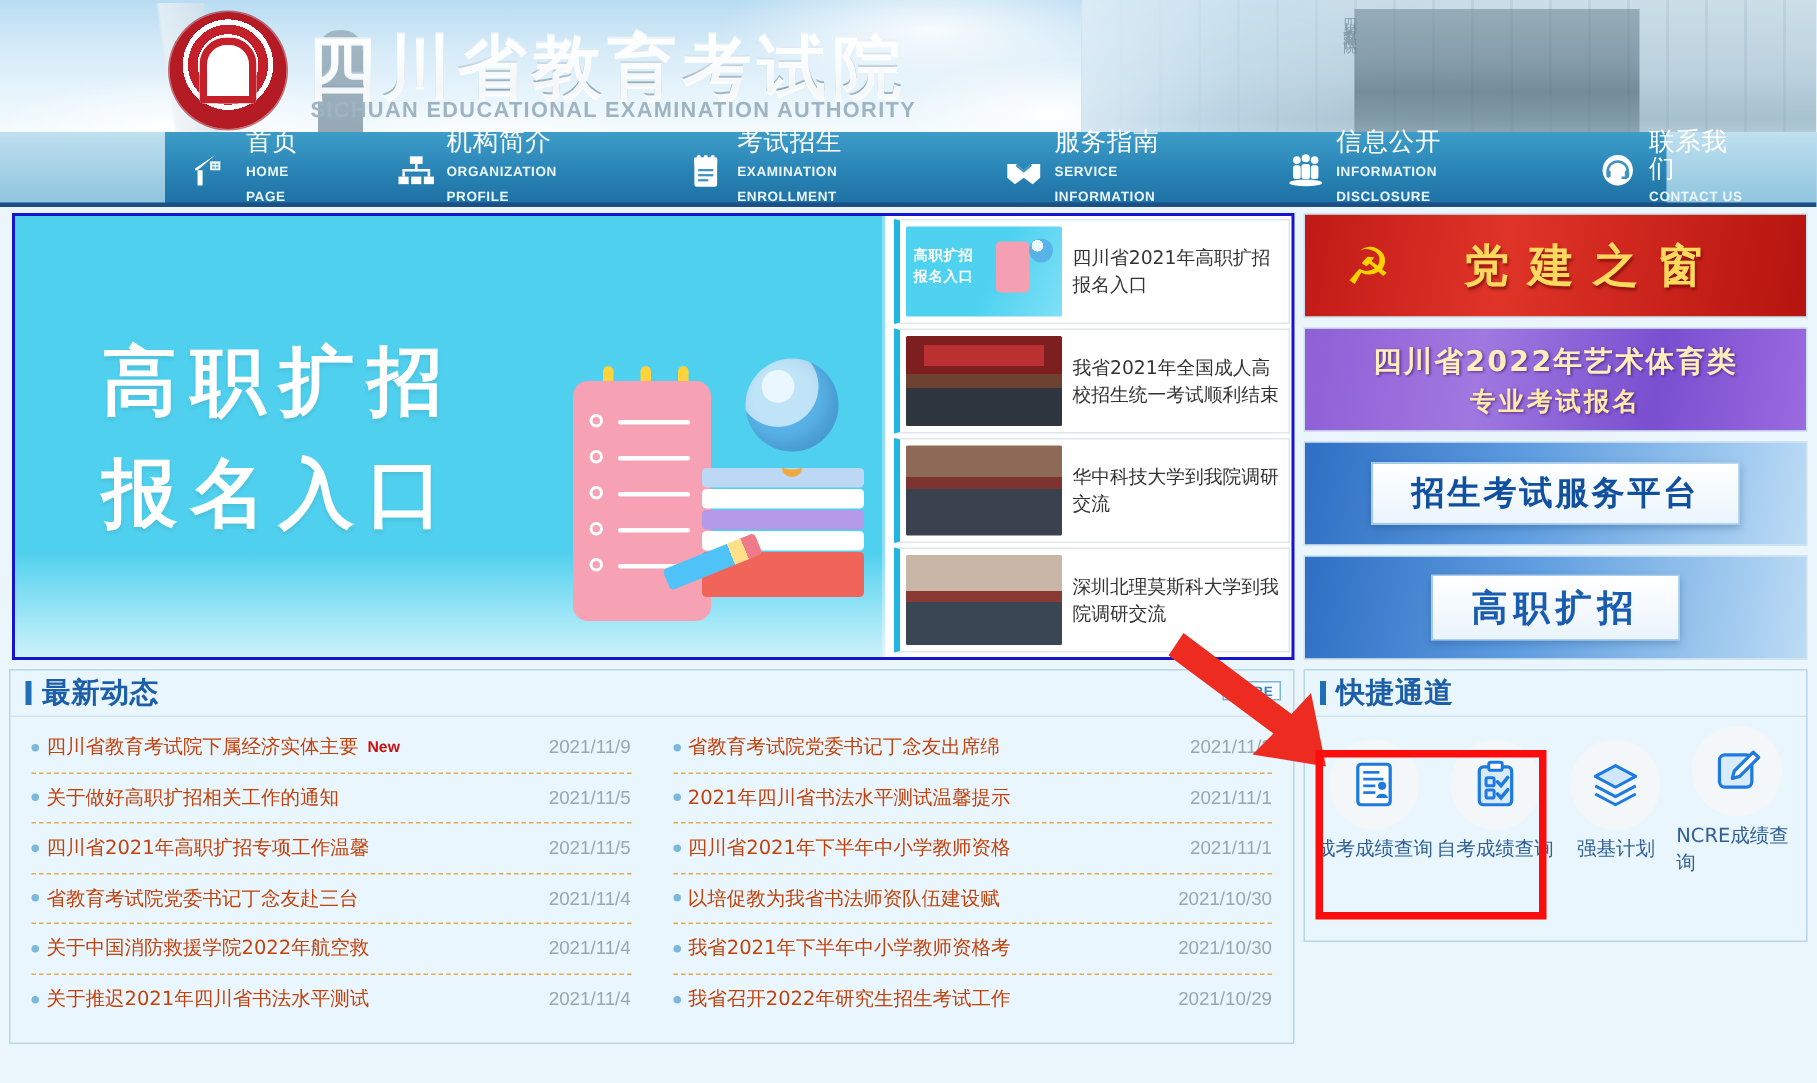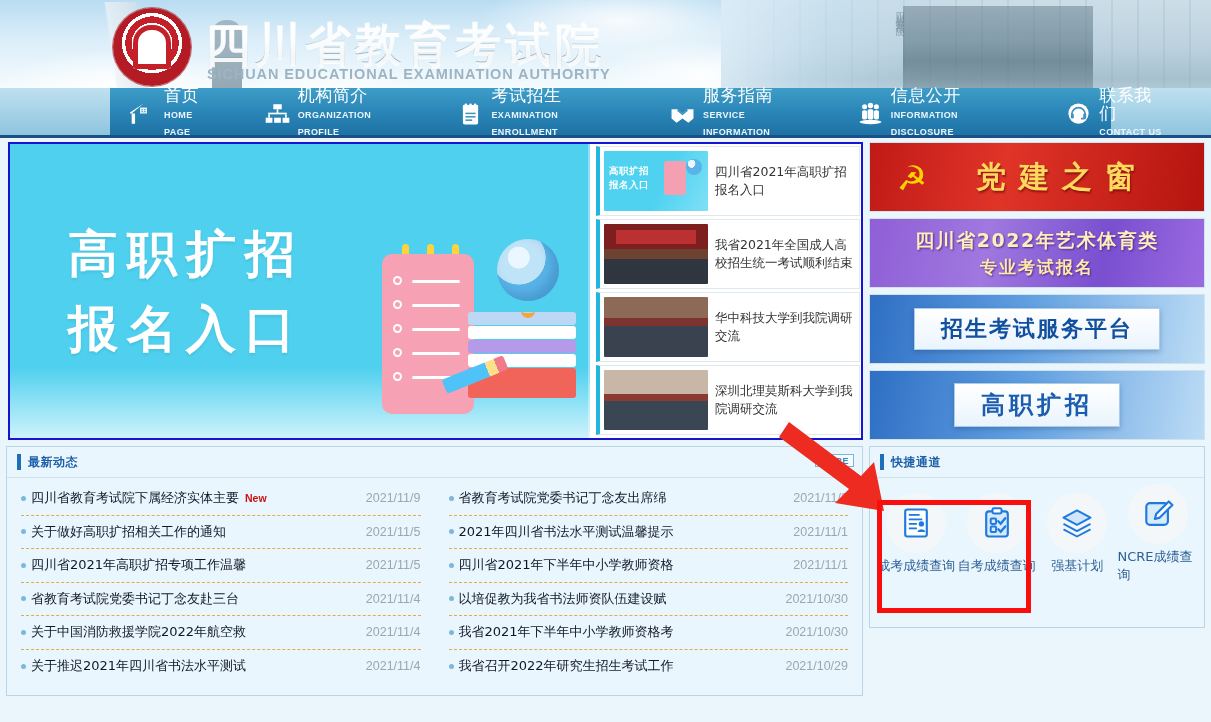--- a/index.html
+++ b/index.html
@@ -235,41 +235,41 @@
     position: absolute; background: #eaf6fd; border: 1px solid #b9d5e6;
   }
   .panel-news { left: 6px; top: 308px; width: 857px; height: 250px; }
   .panel-quick { left: 869px; top: 308px; width: 336px; height: 182px; }
   .panel-hd {
     height: 31px; border-bottom: 1px solid #cfe3ef; position: relative;
     display: flex; align-items: center;
   }
   .panel-hd .bar { width: 4px; height: 16px; background: #1f6fb8; margin: 0 7px 0 10px; }
   .panel-hd .ttl {
-    font-size: 12px; font-weight: bold; color: #1c5fa8; font-family: "DejaVu Sans", sans-serif;
+    font-size: 19px; font-weight: bold; color: #1c5fa8; font-family: "DejaVu Sans", sans-serif;
     letter-spacing: .5px;
   }
   .more-btn {
     position: absolute; right: 8px; top: 7px; font-size: 9px; font-weight: bold;
     color: #3b84c4; border: 1px solid #7fb4da; padding: 1px 4px 0; letter-spacing: .5px;
     background: #f4fbff; cursor: pointer;
   }
   .news-cols { display: flex; padding: 4px 0 0; }
   .news-col { width: 50%; padding: 0 14px; }
   .news-row {
     display: flex; align-items: center; height: 33.5px;
     border-bottom: 1px dashed #e6a84c; cursor: pointer;
   }
   .news-col .news-row:last-child { border-bottom: none; }
   .dot {
     width: 5px; height: 5px; border-radius: 50%; background: #7ab8dc;
     margin-right: 5px; flex: 0 0 5px;
   }
   .n-title {
-    font-size: 13px; color: #0f172a; white-space: nowrap; overflow: hidden;
+    font-size: 13px; color: #c2410c; white-space: nowrap; overflow: hidden;
     font-family: "DejaVu Sans", sans-serif;
   }
   .badge-new {
     font-size: 10.5px; font-weight: bold; color: #cc1111; margin-left: 6px;
     font-family: "Liberation Sans", sans-serif;
   }
   .n-date {
     margin-left: auto; font-size: 12.5px; color: #9aa7b2; padding-left: 8px;
     font-family: "Liberation Sans", sans-serif; white-space: nowrap;
   }

